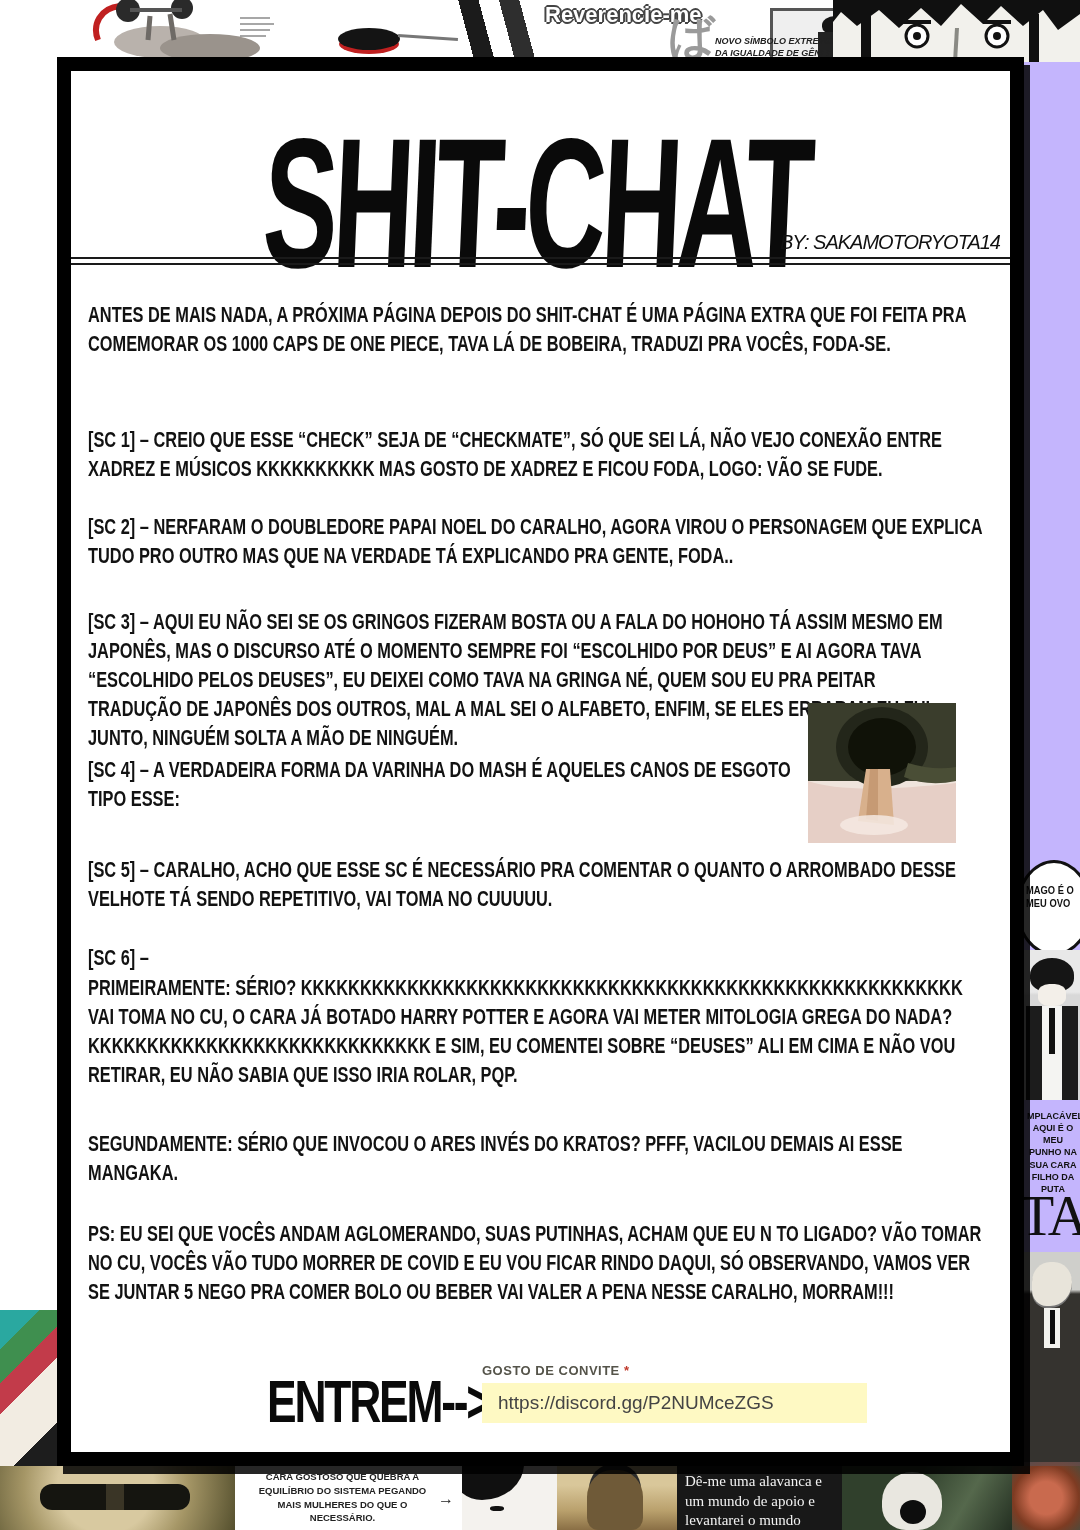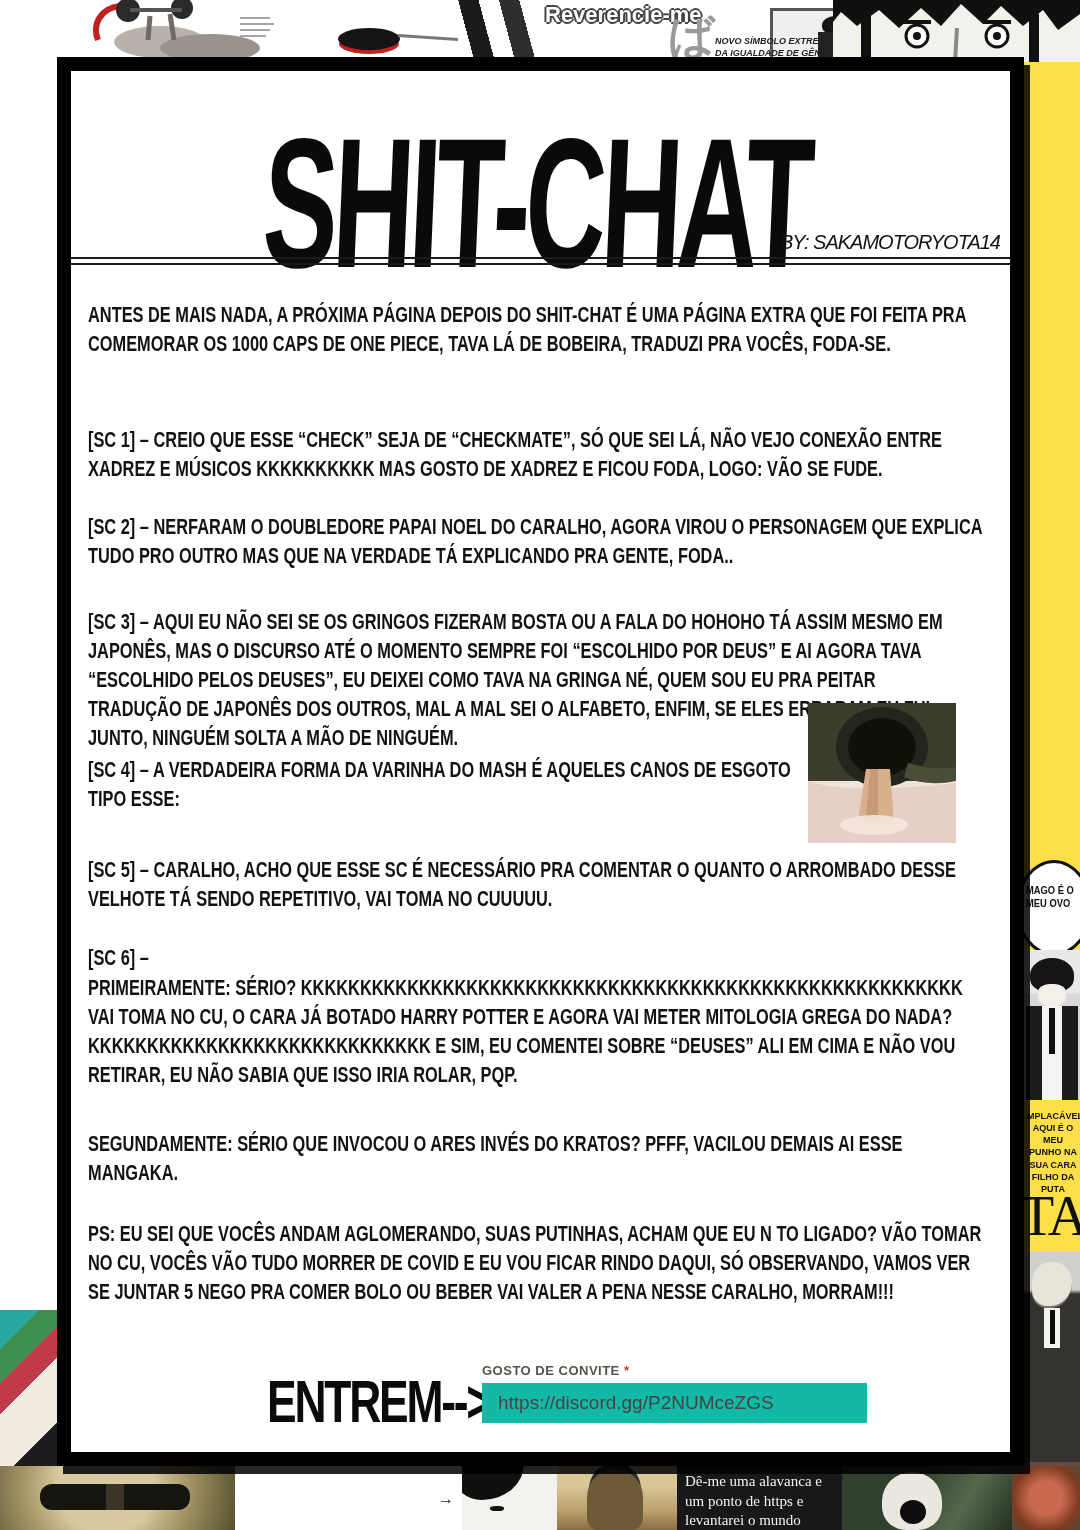--- a/index.html
+++ b/index.html
@@ -5,21 +5,21 @@
   html,body{margin:0;padding:0;}
   body{
     width:1080px;height:1530px;position:relative;overflow:hidden;
     background:#fdfdfd;font-family:"Liberation Sans",sans-serif;
   }
   .abs{position:absolute;}
 
   
   #top-strip{left:0;top:0;width:1080px;height:62px;background:#fff;overflow:hidden;}
   #left-strip{left:0;top:62px;width:57px;height:1404px;background:#fff;overflow:hidden;}
-  #right-strip{left:1024px;top:62px;width:56px;height:1404px;background:#fde047;overflow:hidden;}
+  #right-strip{left:1024px;top:62px;width:56px;height:1404px;background:#c4b5fd;overflow:hidden;}
   #bottom-strip{left:0;top:1466px;width:1080px;height:64px;background:#fff;overflow:hidden;}
 
   .reverencie{left:545px;top:2px;font-weight:bold;font-size:22px;color:#fff;letter-spacing:0;
     text-shadow:-2px 0 #444,2px 0 #444,0 -2px #444,0 2px #444,-1px -1px #444,1px 1px #444;}
   .novo-simbolo{left:715px;top:36px;font-size:9px;font-weight:bold;color:#222;white-space:pre-line;line-height:1.3;font-style:italic;}
   .novo-arrow{left:838px;top:38px;font-size:12px;color:#222;}
   .ba-glyph{left:668px;top:6px;font-size:46px;color:#9a9a9a;font-weight:bold;}
 
   
   .mago-bubble{left:-8px;top:798px;width:70px;height:90px;background:#fff;border:3px solid #111;border-radius:50%;}
@@ -90,21 +90,21 @@
   .t-sc6a{top:902px;}
   .t-sc6b{top:1058px;}
   .t-ps{top:1148px;}
 
   .pipe-photo{left:737px;top:632px;width:148px;height:140px;}
 
   .entrem{left:196px;top:1296px;font-weight:bold;font-size:60px;color:#0a0a0a;letter-spacing:-3px;
     transform:scaleX(.74);transform-origin:0 0;white-space:nowrap;}
   .invite-label{left:411px;top:1292px;font-size:13px;font-weight:bold;color:#55544a;letter-spacing:.5px;}
   .invite-req{color:#c0392b;font-weight:bold;}
-  .invite-input{left:411px;top:1312px;width:385px;height:40px;background:#14b8a6;border:none;outline:none;
+  .invite-input{left:411px;top:1312px;width:385px;height:40px;background:#fef9c3;border:none;outline:none;
     font-family:"Liberation Sans",sans-serif;font-size:19px;color:#444;padding:0 16px;box-sizing:border-box;}
 </style>
 </head>
 <body>
 
 <div class="abs" id="top-strip">
   <svg class="abs gym-fig" viewBox="0 0 240 58">
     <path d="M8 40 C2 25 10 8 30 6" stroke="#c02020" stroke-width="6" fill="none"></path>
     <circle cx="38" cy="10" r="12" fill="#2a2a2a"></circle>
     <circle cx="92" cy="8" r="11" fill="#2a2a2a"></circle>
@@ -158,29 +158,30 @@
   <div class="abs suit-hair"></div>
   <div class="abs suit-shirt"></div>
   <div class="abs suit-tie2"></div>
   <div class="abs kid-photo"></div>
 
 </div>
 
 <div class="abs" id="bottom-strip">
   <div class="abs glasses-man"></div>
   <div class="abs sunglasses"></div>
+  <div class="abs cara-text">CARA GOSTOSO QUE QUEBRA A EQUILÍBRIO DO SISTEMA PEGANDO MAIS MULHERES DO QUE O NECESSÁRIO.</div>
   <div class="abs cara-arrow">→</div>
   <div class="abs manga-face-b">
     <div class="abs face-b-hair"></div>
     <div class="abs face-b-eye"></div>
   </div>
   <div class="abs sepia-panel">
     <div class="abs sepia-fig"></div>
   </div>
-  <div class="abs alavanca-panel">Dê-me uma alavanca e um ponto de https e levantarei o mundo</div>
+  <div class="abs alavanca-panel">Dê-me uma alavanca e um mundo de apoio e levantarei o mundo</div>
   <div class="abs scream-panel">
     <div class="abs scream-face"></div>
     <div class="abs scream-mouth"></div>
   </div>
   <div class="abs kid2"></div>
 </div>
 
 <div class="abs" id="page-frame">
   <div id="page-inner">
 

